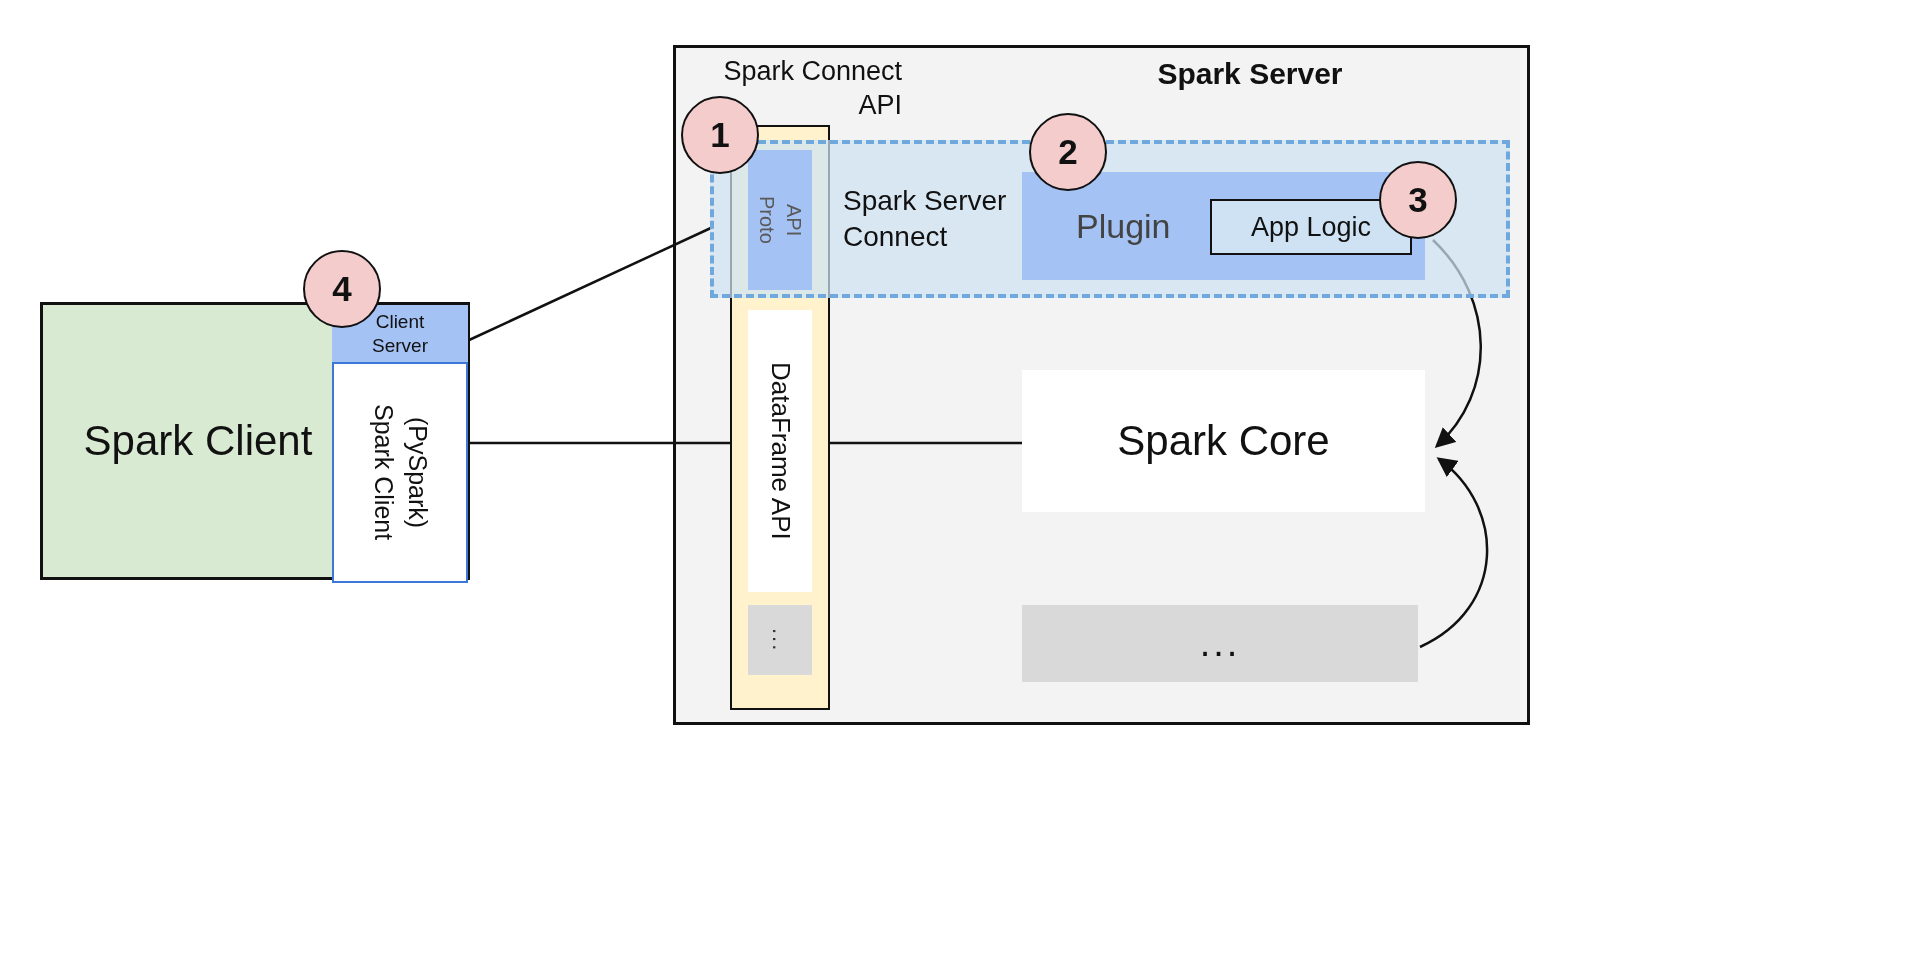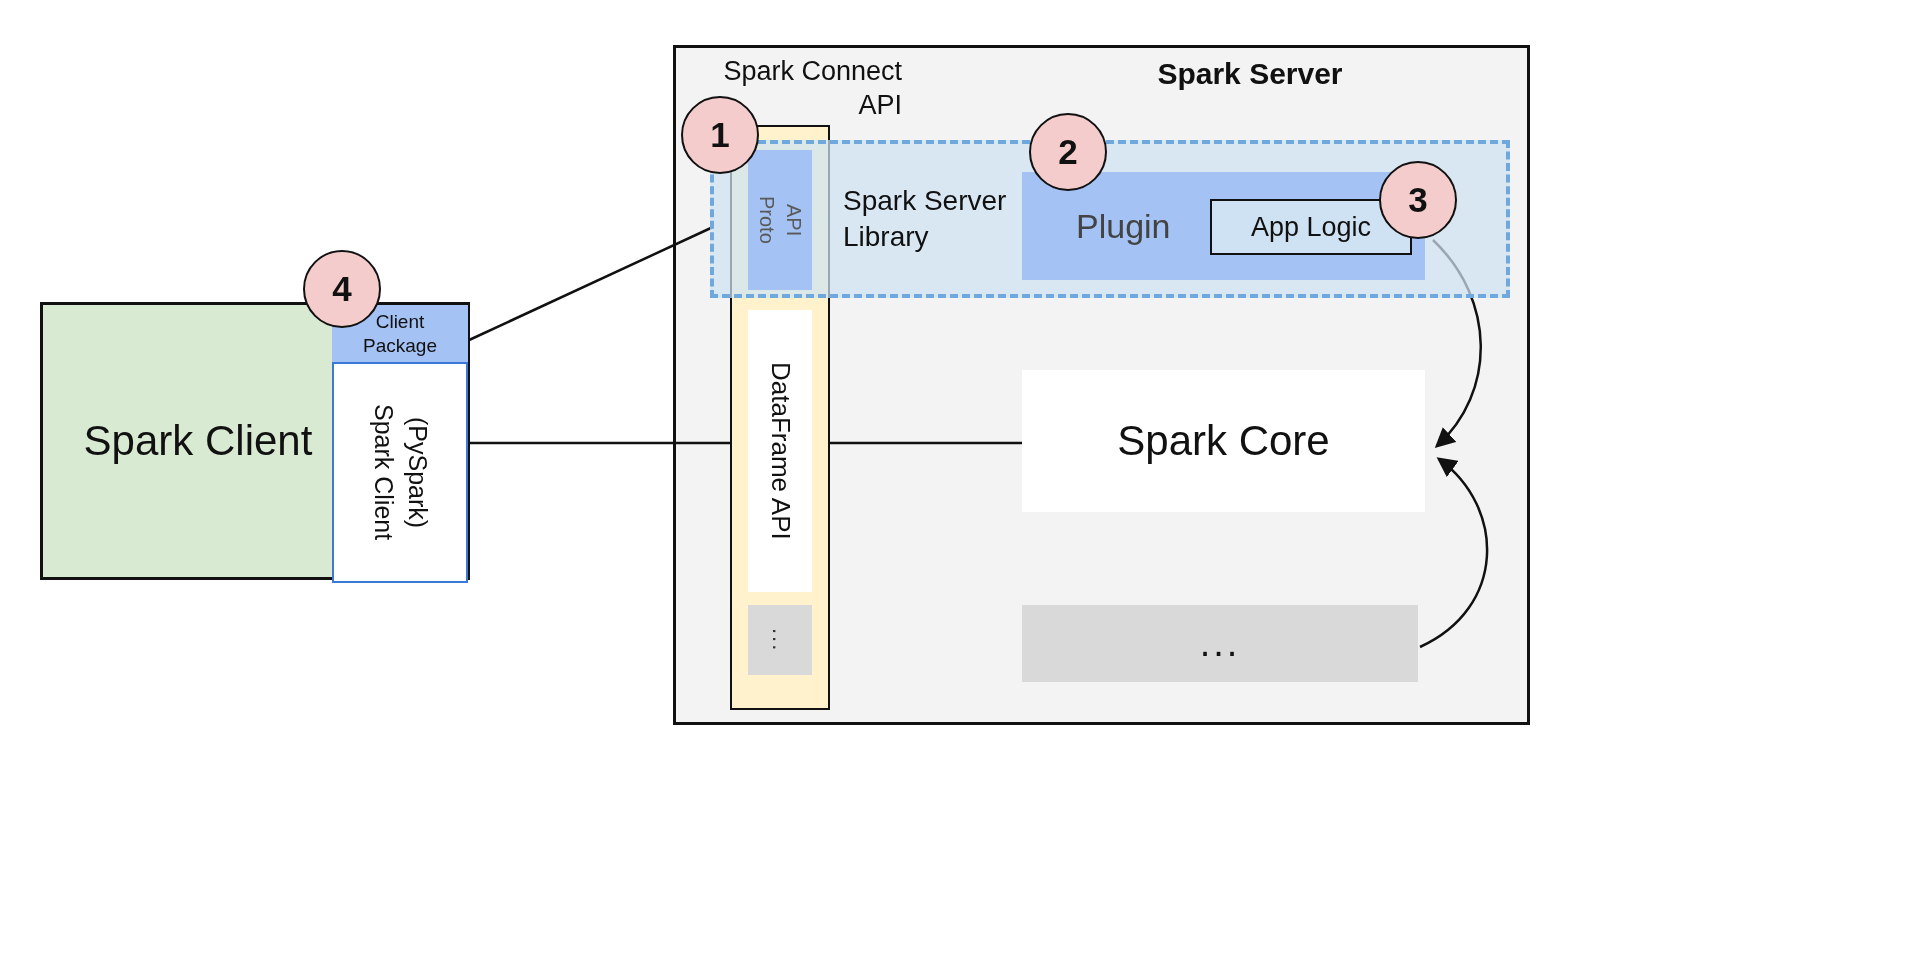--- a/index.html
+++ b/index.html
@@ -207,21 +207,21 @@
   </div>
 
   <div class="abs column-dots-box">
     <div class="vtext column-dots-text">...</div>
   </div>
 
   <div class="abs library-panel"></div>
 
   <div class="abs library-label">
     <span>Spark Server</span><br>
-    <span>Library</span>
+    <span>Connect</span>
   </div>
 
   <div class="abs plugin-box">
     <span class="plugin-label">Plugin</span>
   </div>
 
   <div class="abs app-logic-box">
     <span class="app-logic-label">App Logic</span>
   </div>
 
@@ -234,21 +234,21 @@
   </div>
 
   <div class="abs client-app-box">
     <div class="client-app-label">
       <span>Spark Client</span>
     </div>
   </div>
 
   <div class="abs client-package-box">
     <span>Client</span>
-    <span>Package</span>
+    <span>Server</span>
   </div>
 
   <div class="abs spark-client-box">
     <div class="vtext spark-client-text">
       <span class="vline">Spark Client</span>
       <span class="vline">(PySpark)</span>
     </div>
   </div>
 
   <div class="abs badge badge-1">

